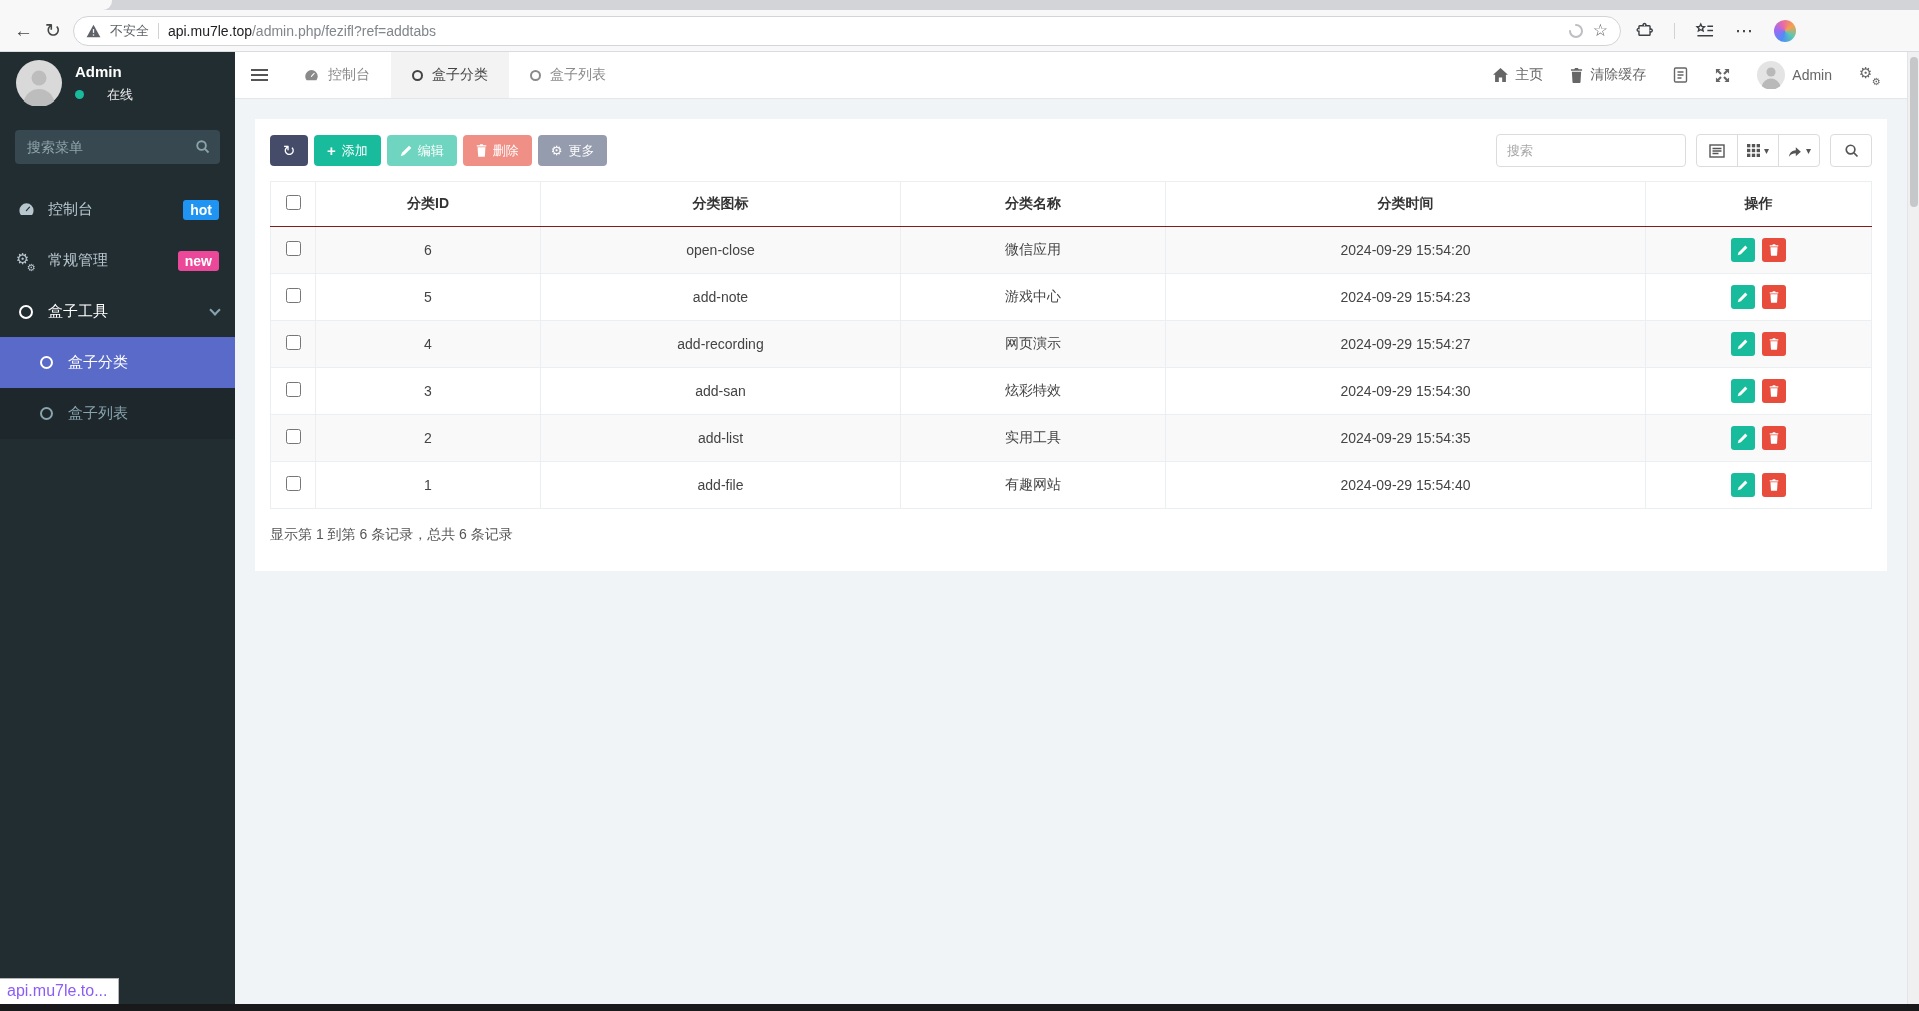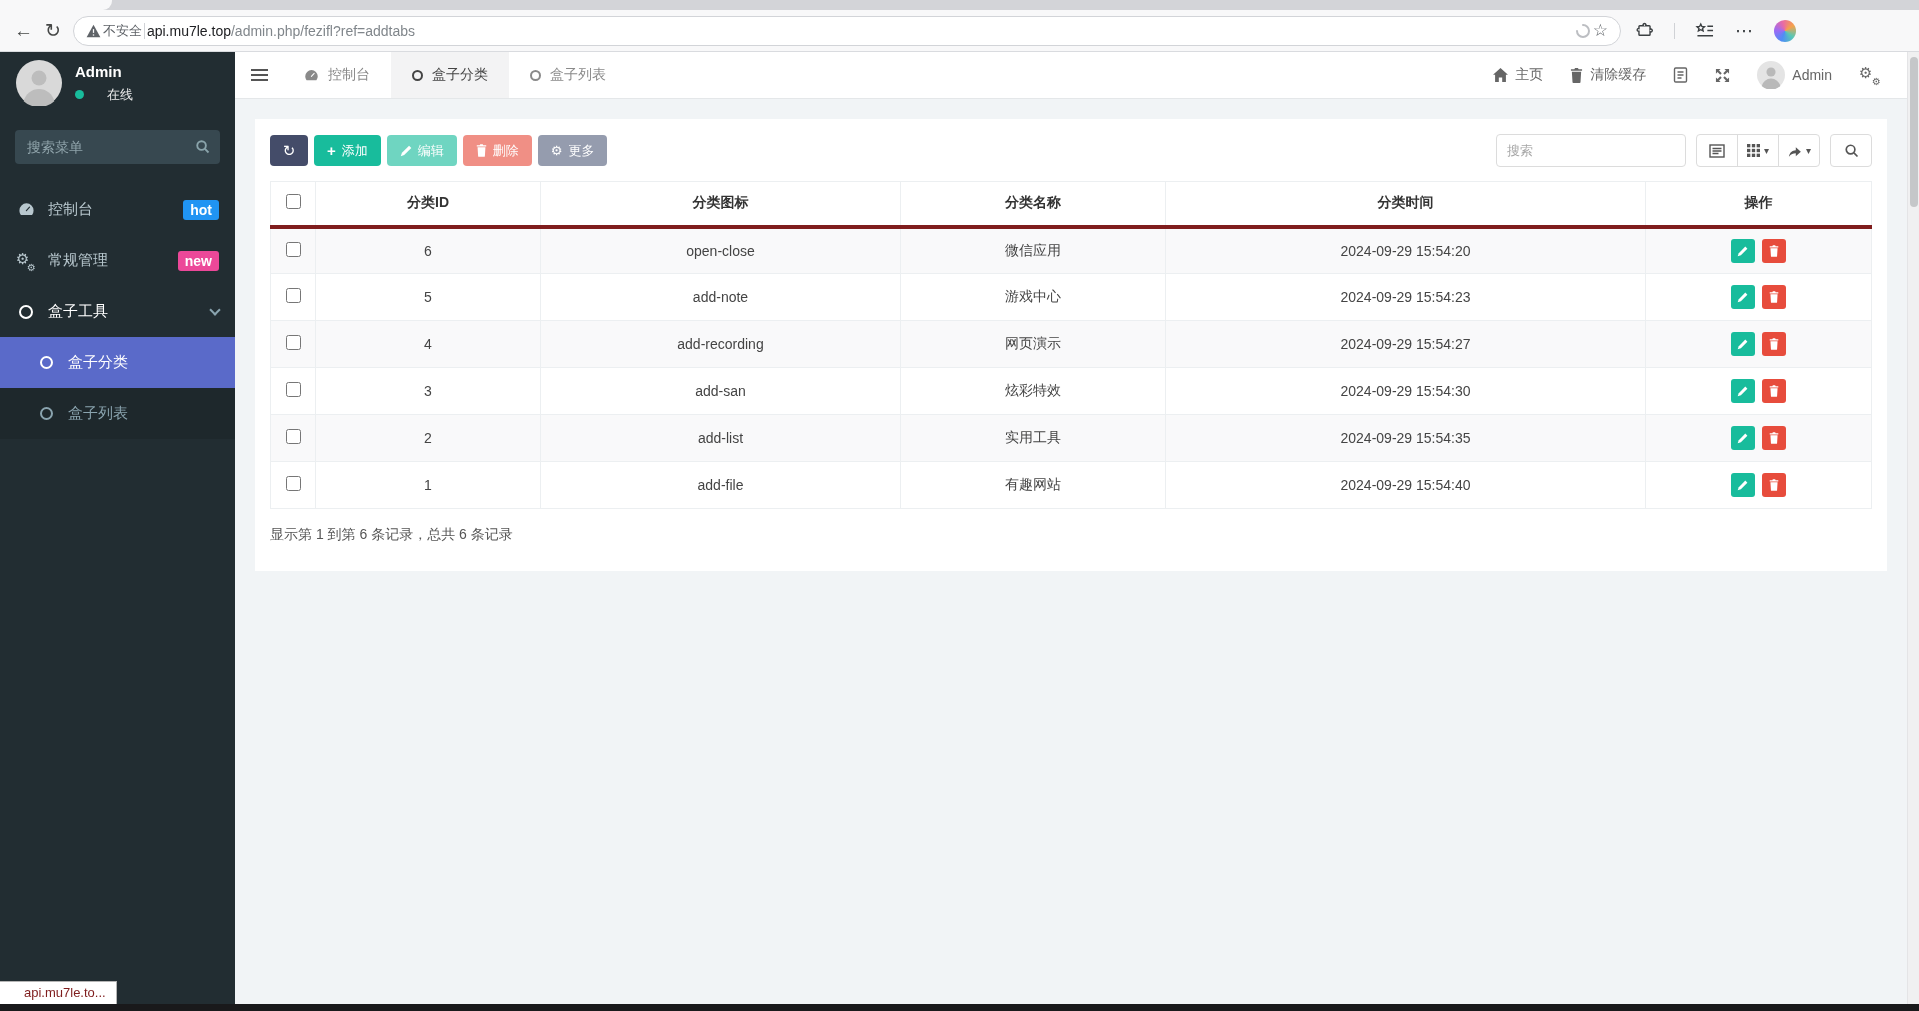--- a/index.html
+++ b/index.html
@@ -5,21 +5,21 @@
   * { box-sizing: border-box; margin: 0; padding: 0; }
   html,body { width:1919px; height:1011px; overflow:hidden; }
   body { font-family:"Liberation Sans","DejaVu Sans",sans-serif; background:#fff; position:relative; }
   .screen { position:absolute; inset:0; }
 
   
   .tab-strip { position:absolute; left:0; top:0; right:0; height:10px; background:#d3d4d8; }
   .tab-curve { position:absolute; left:0; top:0; width:112px; height:10px; background:#f8f8f9; border-radius:0 0 9px 0; }
   .btoolbar { position:absolute; left:0; top:10px; right:0; height:42px; background:#f8f8f9; border-bottom:1px solid #d9dbdf; display:flex; align-items:center; padding:0 14px; gap:12px; }
   .bicon { font-size:19px; color:#454746; line-height:1; cursor:pointer; }
-  .url-pill { flex:1; height:30px; background:#fff; border:1px solid #d2d4d8; border-radius:16px; display:flex; align-items:center; padding:0 12px; gap:2px; max-width:1548px; }
+  .url-pill { flex:1; height:30px; background:#fff; border:1px solid #d2d4d8; border-radius:16px; display:flex; align-items:center; padding:0 12px; gap:9px; max-width:1548px; }
   .sec-label { font-size:13px; color:#5f6368; }
   .vdiv { width:1px; height:16px; background:#d0d2d6; }
   .url-text { font-size:14px; }
   .url-host { color:#202124; }
   .url-path { color:#80868b; }
   .pill-spacer { flex:1; }
   .b-actions { display:flex; align-items:center; gap:20px; padding:0 6px 0 2px; }
   .dots { font-size:18px; color:#3c4043; letter-spacing:1px; }
   .copilot { width:22px; height:22px; border-radius:50%; background:conic-gradient(from 200deg,#4e8df6,#9a6bf5,#e86aa6,#f6a14b,#58c8b5,#4e8df6); }
 
@@ -83,33 +83,33 @@
   .tb-search::placeholder { color:#a5a5a5; }
   .bgroup { display:flex; margin-left:10px; }
   .gbtn { width:42px; height:33px; background:#fff; border:1px solid #dcdcdc; display:flex; align-items:center; justify-content:center; gap:4px; cursor:pointer; margin-left:-1px; color:#555; }
   .gbtn:first-child { border-radius:4px 0 0 4px; margin-left:0; }
   .gbtn:last-child { border-radius:0 4px 4px 0; }
   .gbtn.single { border-radius:4px; margin-left:10px; }
   .caret { font-size:10px; color:#555; }
 
   table.grid { width:100%; border-collapse:collapse; table-layout:fixed; margin-top:14px; }
   .grid th, .grid td { border:1px solid #eceff1; text-align:center; vertical-align:middle; font-size:14px; color:#444; }
-  .grid th { height:45px; font-weight:700; color:#333; border-bottom:4px solid #7f1d1d; }
+  .grid th { height:45px; font-weight:700; color:#333; border-bottom:1px solid #7f1d1d; }
   .grid td { height:47px; }
   .grid tbody tr:nth-child(odd) { background:#f9f9fa; }
   .grid input[type=checkbox] { width:15px; height:15px; }
   .act-btn { width:24px; height:24px; border:none; border-radius:3px; display:inline-flex; align-items:center; justify-content:center; cursor:pointer; margin:0 2px; }
   .act-edit { background:#18bc9c; }
   .act-del { background:#e74c3c; }
   .summary { margin-top:17px; font-size:14px; color:#555; }
 
   
   .scrollbar { position:absolute; right:0; top:52px; bottom:7px; width:12px; background:#f0f0f1; border-left:1px solid #e4e4e6; }
   .scrollbar .thumb { position:absolute; left:2px; top:5px; width:8px; height:150px; background:#c5c7c9; border-radius:4px; }
-  .status-bubble { position:absolute; left:0; bottom:7px; background:#fff; border:1px solid #b5b5b5; border-left:none; border-bottom:none; padding:3px 10px 4px 24px; font-size:13px; color:#7f1d1d; z-index:5; }
+  .status-bubble { position:absolute; left:0; bottom:7px; background:#fff; border:1px solid #b5b5b5; border-left:none; border-bottom:none; padding:3px 10px 4px 7px; font-size:16px; color:#8b5cf6; z-index:5; }
   .bottom-bar { position:absolute; left:0; right:0; bottom:0; height:7px; background:#19191b; }
 </style>
 </head>
 <body>
 
 <div class="screen">
 
   <div class="tab-strip">
       <div class="tab-curve"></div>
     </div>

